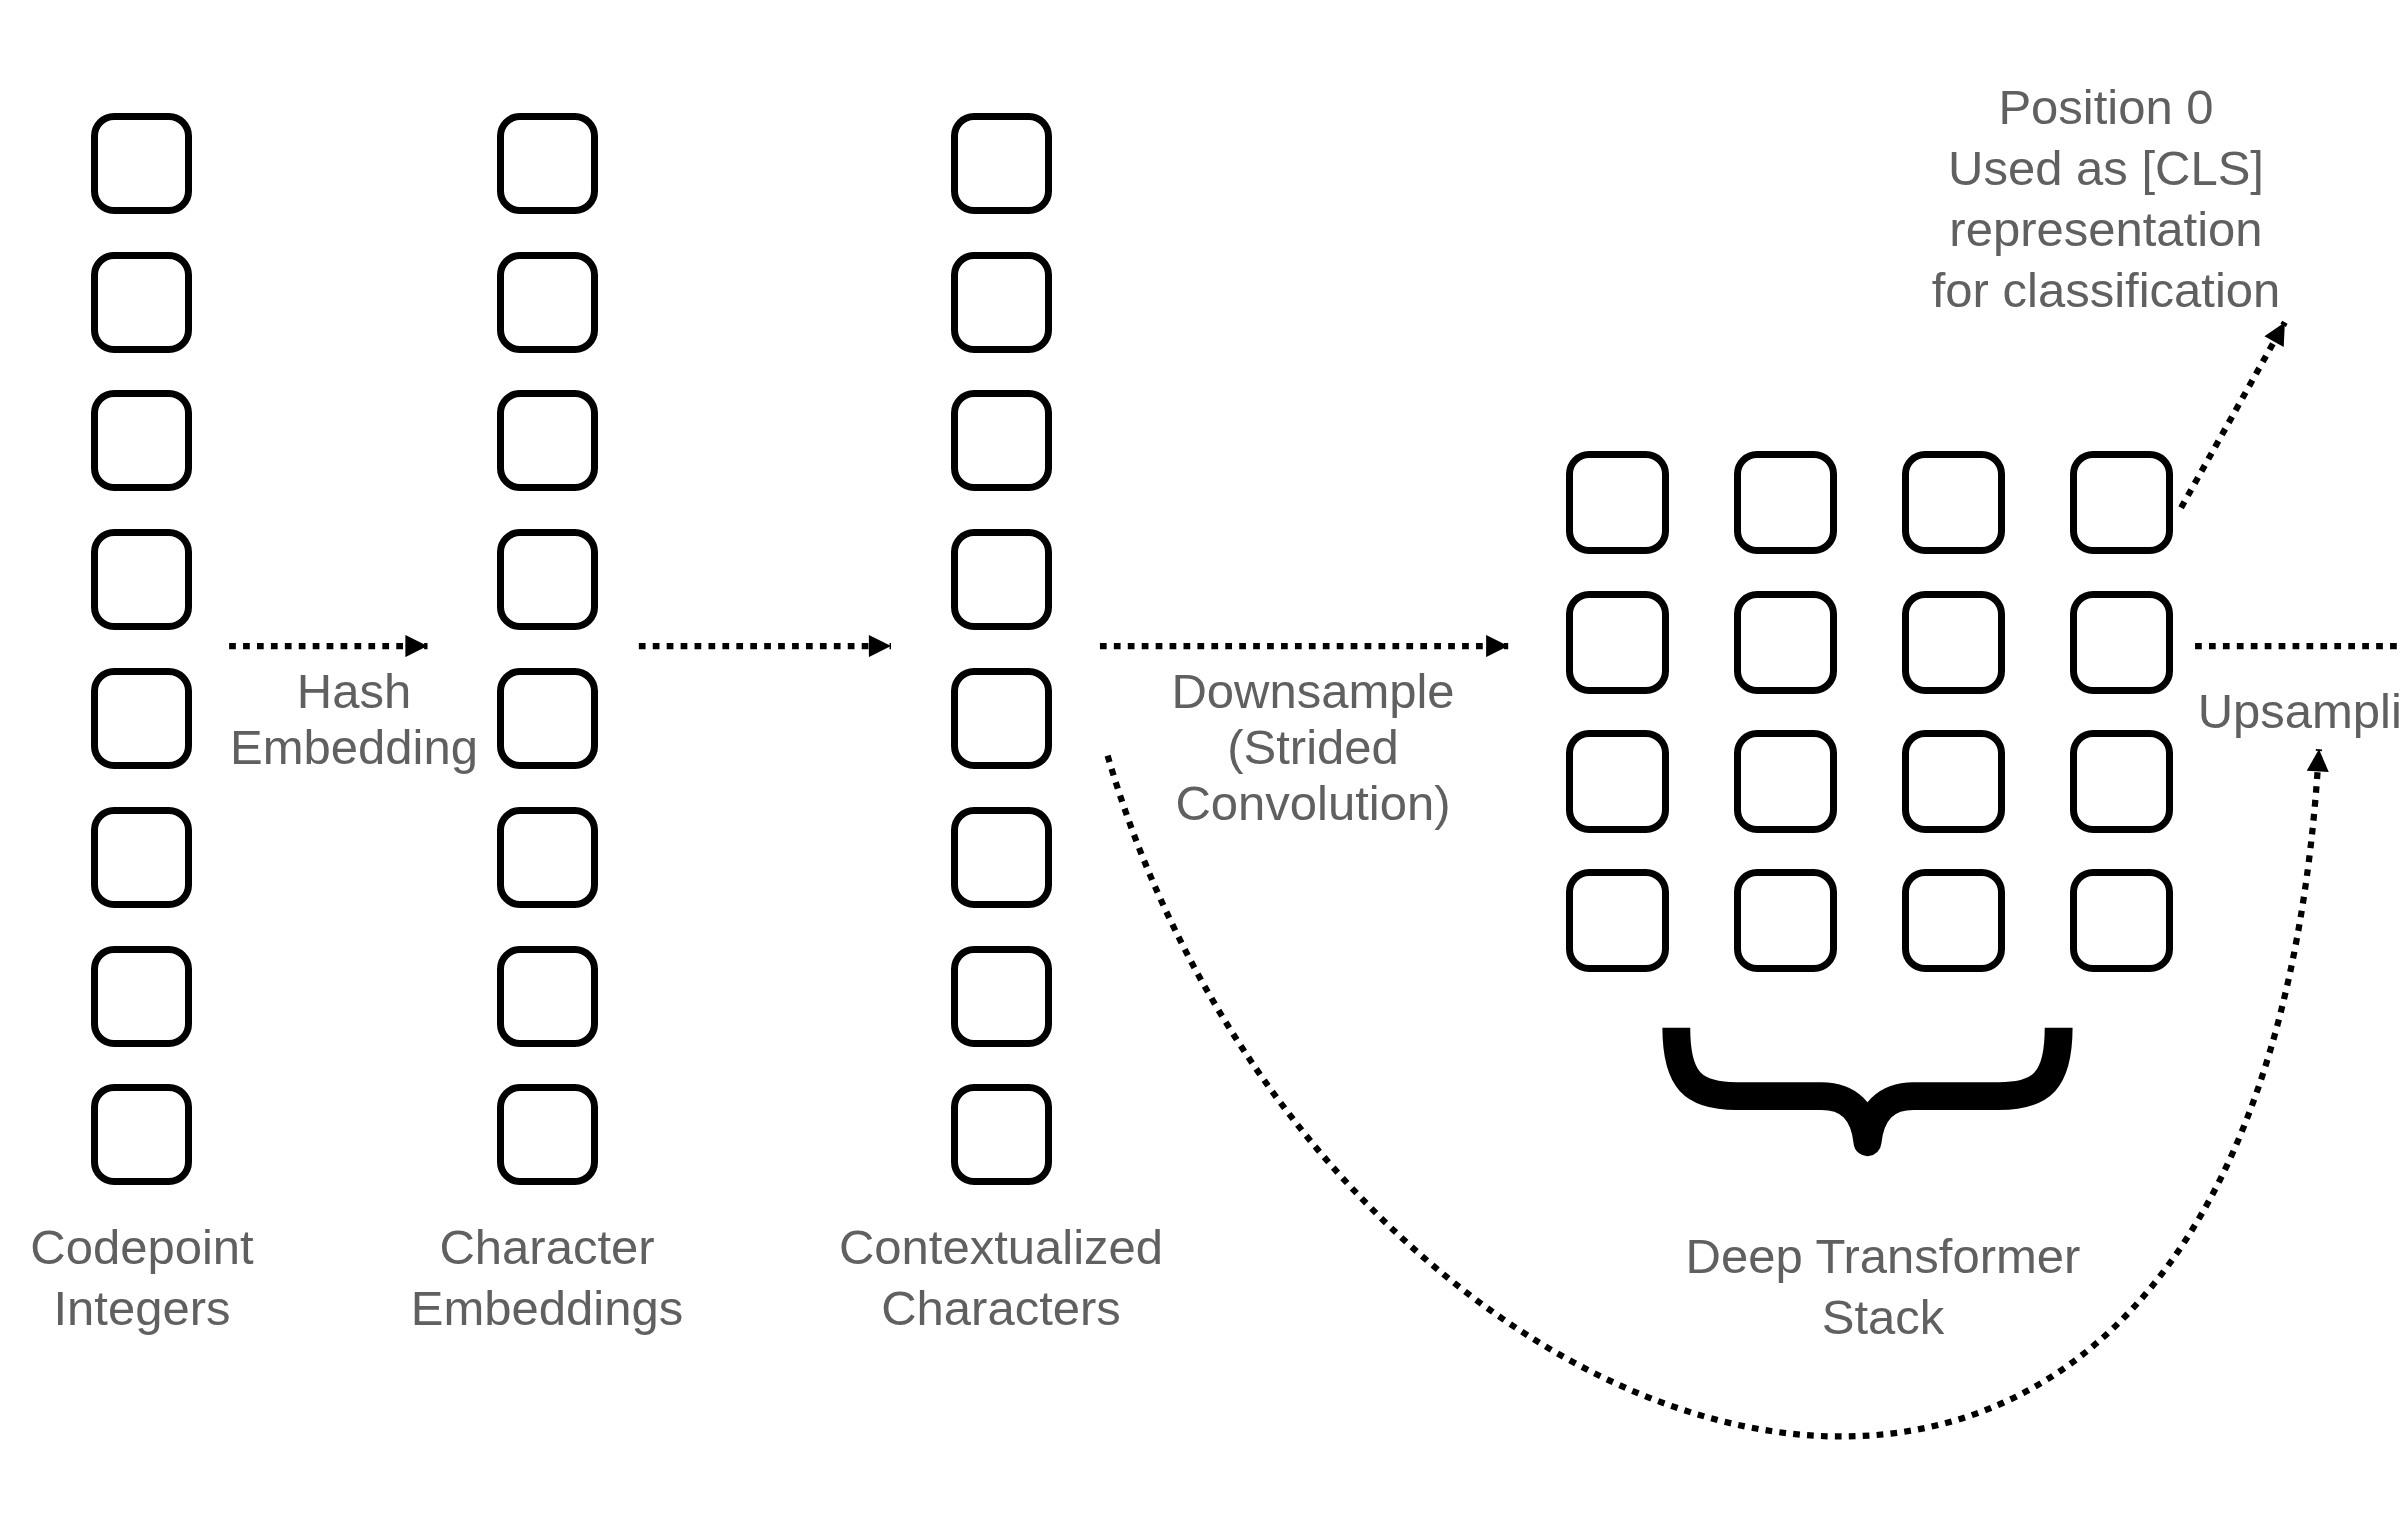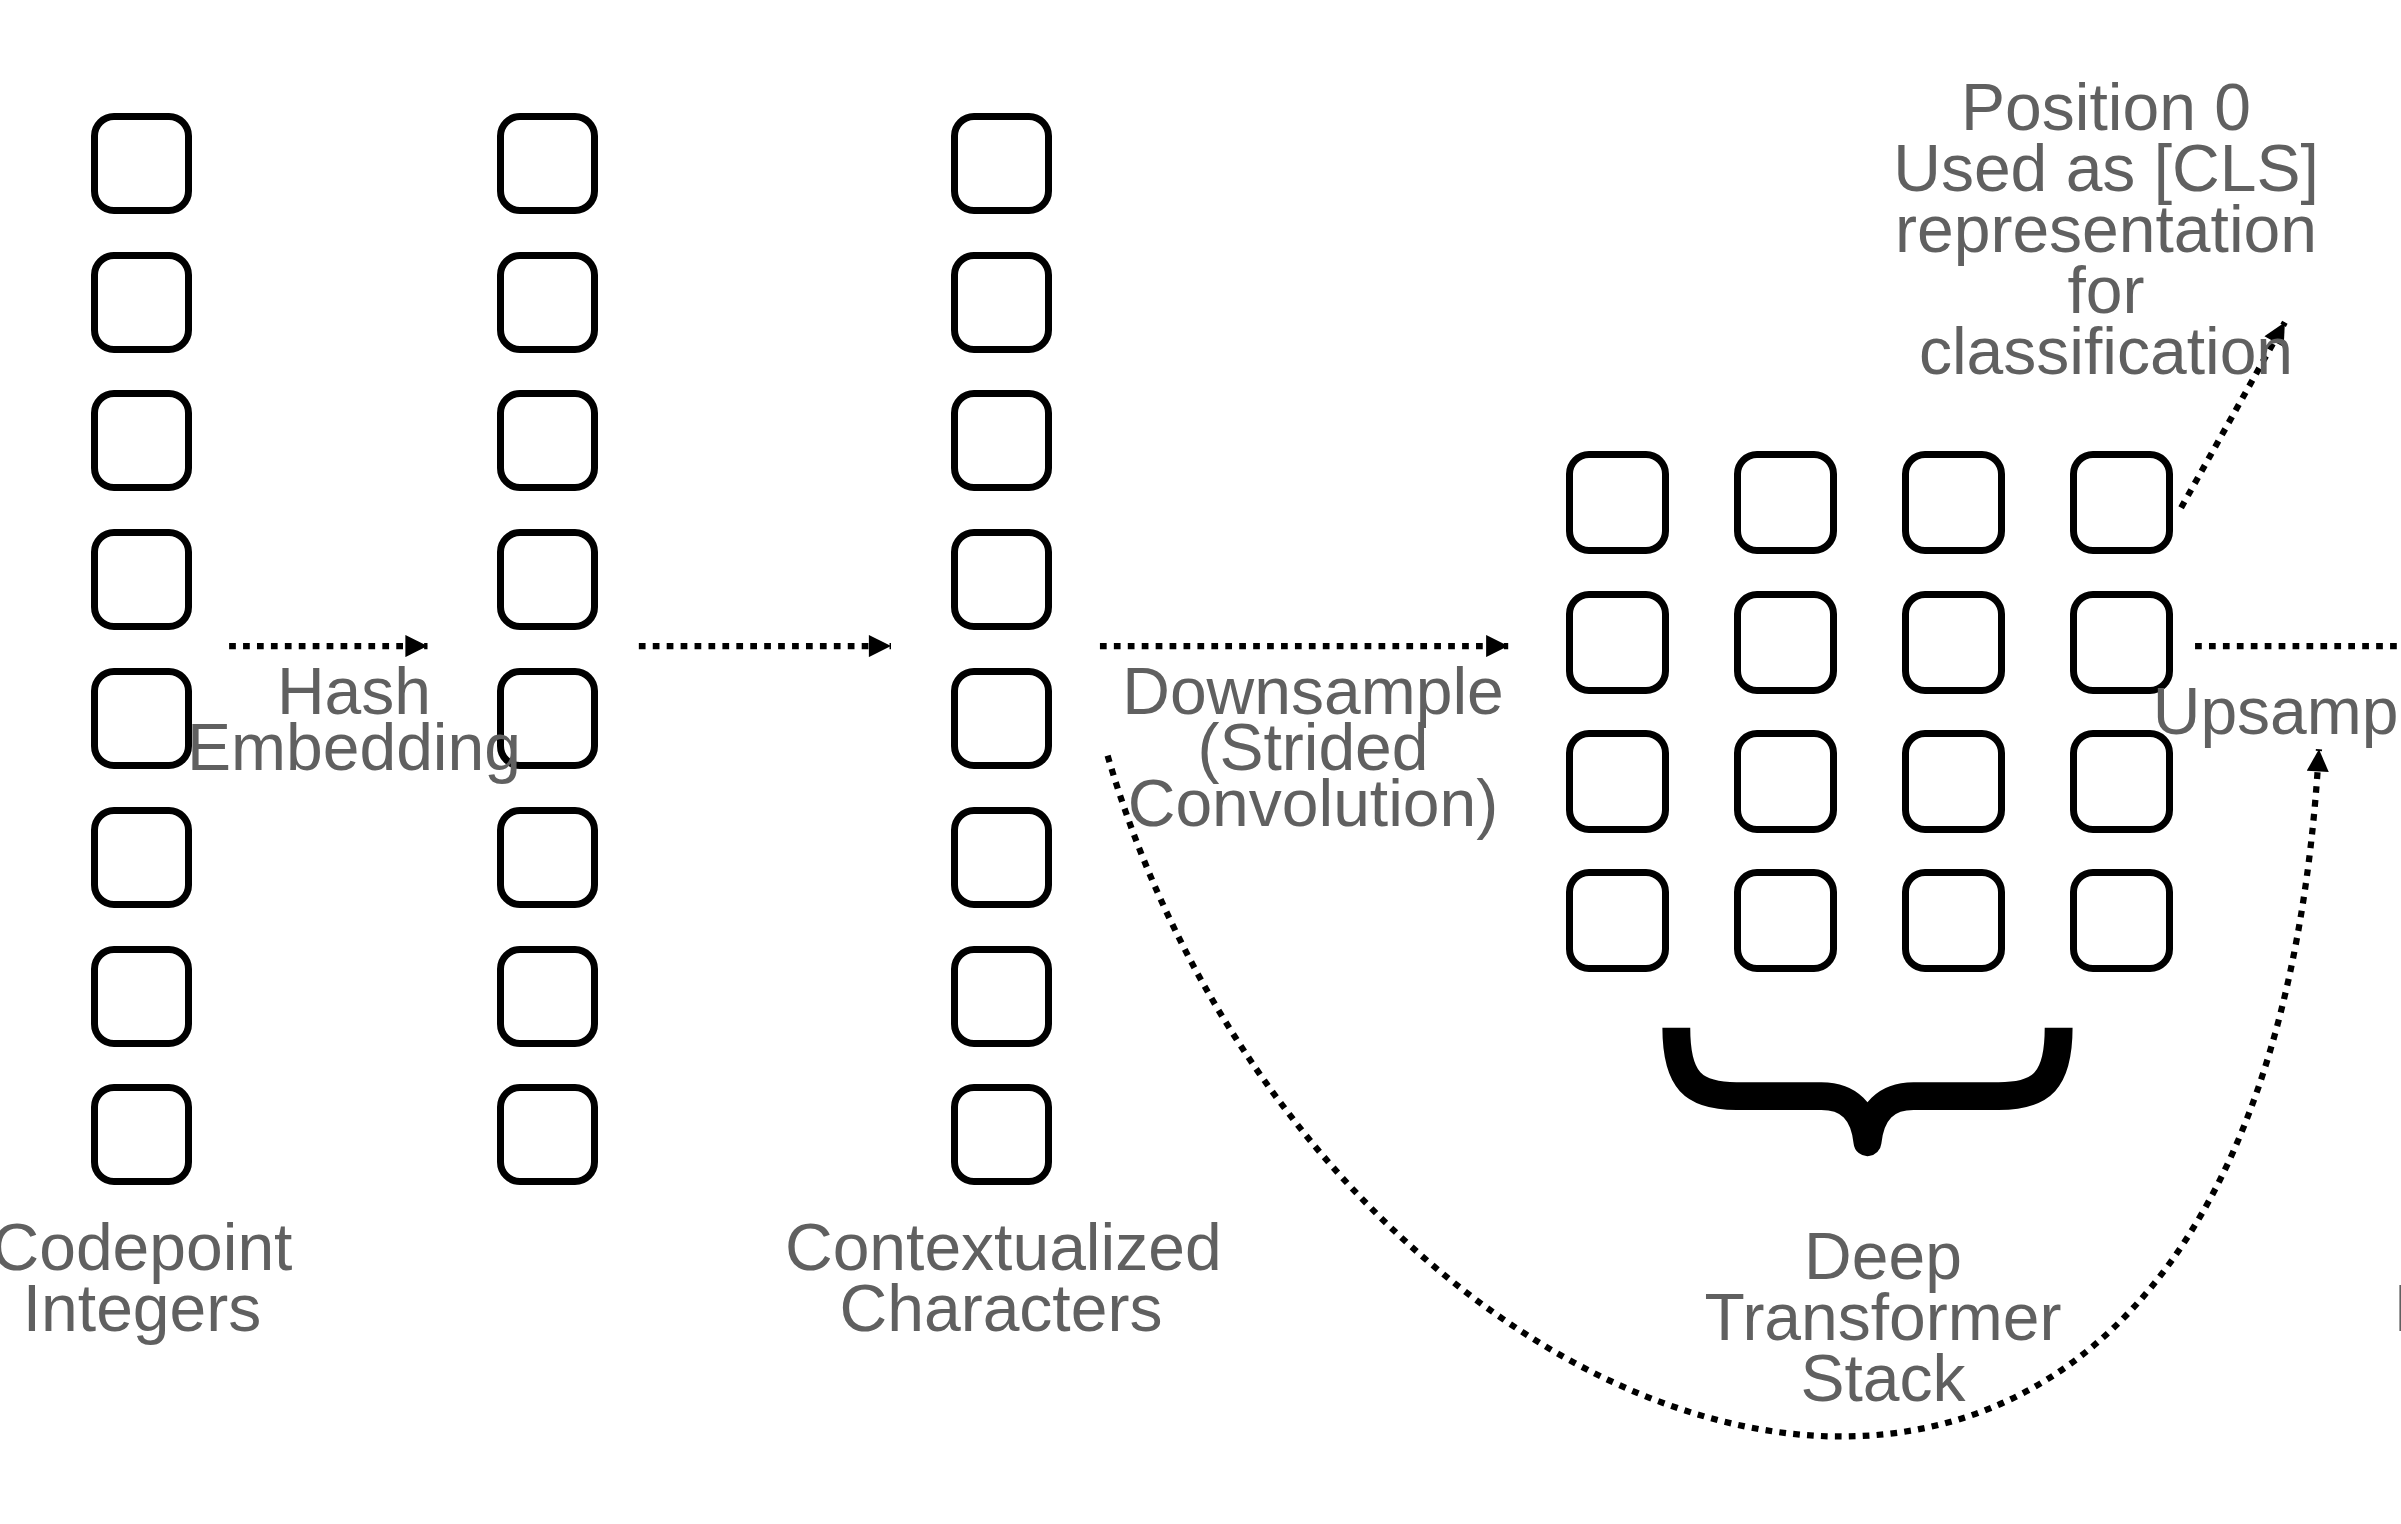--- a/index.html
+++ b/index.html
@@ -23,21 +23,21 @@
     box-sizing:border-box;
     background:var(--box-fill);
     border:7.2px solid var(--box-border);
     border-radius:23px;
   }
   .label{
     position:absolute;
     color:var(--label-color);
     text-align:center;
     white-space:pre-line;
-    font-size:66px;
+    font-size:49px;
     line-height:61px;
   }
   .edge-label{line-height:56px;}
   .cls-label{line-height:61px;}
   svg#overlay{position:absolute;left:0;top:0;}
   .dotted{
     stroke:var(--line-color);
     stroke-width:13;
     stroke-dasharray:14 15;
     fill:none;
@@ -112,20 +112,22 @@
       <div class="box" style="left: 1902px; top: 730px; width: 103px; height: 103px;"></div>
       <div class="box" style="left: 2070px; top: 730px; width: 103px; height: 103px;"></div>
       <div class="box" style="left: 1566px; top: 869px; width: 103px; height: 103px;"></div>
       <div class="box" style="left: 1734px; top: 869px; width: 103px; height: 103px;"></div>
       <div class="box" style="left: 1902px; top: 869px; width: 103px; height: 103px;"></div>
       <div class="box" style="left: 2070px; top: 869px; width: 103px; height: 103px;"></div>
     </div>
 
   <div class="label" style="left:-74px; top:1217px; width:432px;">Codepoint
 Integers</div>
+  <div class="label" style="left:331px; top:1217px; width:432px;">Character
+Embeddings</div>
   <div class="label" style="left:785px; top:1217px; width:432px;">Contextualized
 Characters</div>
   <div class="label" style="left:2394px; top:1217px; width:432px;">Concatenated
 Representations</div>
 
   <div class="label edge-label" style="left:138px; top:663px; width:432px;">Hash
 Embedding</div>
   <div class="label edge-label" style="left:1097px; top:663px; width:432px;">Downsample
 (Strided
 Convolution)</div>

